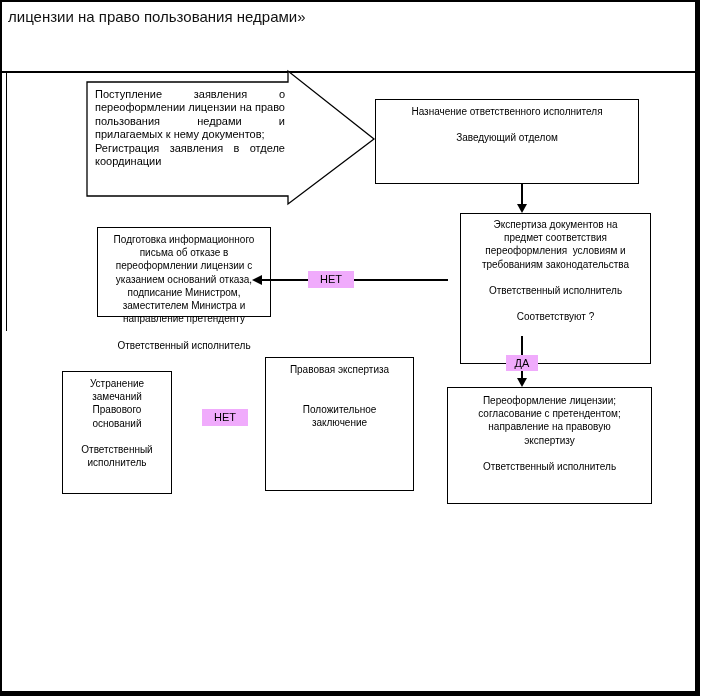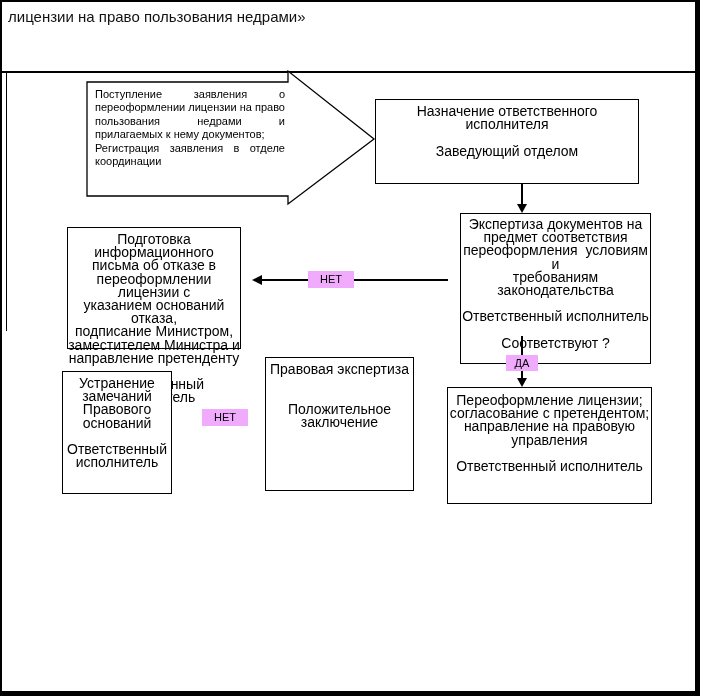--- a/index.html
+++ b/index.html
@@ -12,26 +12,26 @@
     border:solid #000;border-width:2px 5px 5px 2px;box-sizing:border-box;
   }
   .title-wrap{position:absolute;left:8px;top:6px;width:688px;}
   .title-line{font-size:15px;line-height:21px;color:#111;}
   .title-line.justify-full{text-align:justify;text-align-last:justify;}
   .separator{position:absolute;left:2px;top:71px;width:694px;height:2px;background:#000;}
   .inner-left{position:absolute;left:6px;top:73px;width:1px;height:258px;background:#000;}
 
   .box{
     position:absolute;border:1px solid #000;background:#fff;box-sizing:border-box;
-    font-size:14px;line-height:13.2px;text-align:center;white-space:pre-wrap;
+    font-size:10px;line-height:13.2px;text-align:center;white-space:pre-wrap;
     z-index:1;
   }
   #box-assignment{left:375px;top:99px;width:264px;height:85px;padding-top:5px;}
   #box-expertise{left:460px;top:213px;width:191px;height:151px;padding-top:4px;}
-  #box-refusal{left:67px;top:227px;width:174px;height:122px;padding-top:5px;}
+  #box-refusal{left:97px;top:227px;width:174px;height:90px;padding-top:5px;}
   #box-remarks{left:62px;top:371px;width:110px;height:123px;padding-top:5px;}
   #box-legal{left:265px;top:357px;width:149px;height:134px;padding-top:5px;}
   #box-reissue{left:447px;top:387px;width:205px;height:117px;padding-top:6px;}
 
   #arrow-shape{position:absolute;left:80px;top:64px;width:300px;height:146px;z-index:0;}
   #box-intake-text{
     position:absolute;left:95px;top:88px;width:190px;z-index:1;
     font-size:11px;line-height:13.4px;text-align:justify;white-space:pre-line;
   }
 
@@ -113,21 +113,21 @@
 
   <div class="box" id="box-legal">Правовая экспертиза
 
 
 Положительное
 заключение</div>
 
   <div class="box" id="box-reissue">Переоформление лицензии;
 согласование с претендентом;
 направление на правовую
-управления
+экспертизу
 
 Ответственный исполнитель</div>
 
   <div class="line" id="conn-v1"></div>
   <div class="arrow-down" id="head-v1"></div>
 
   <div class="line" id="conn-h1"></div>
   <div class="arrow-left" id="head-h1"></div>
 
   <div class="line" id="conn-v2"></div>

